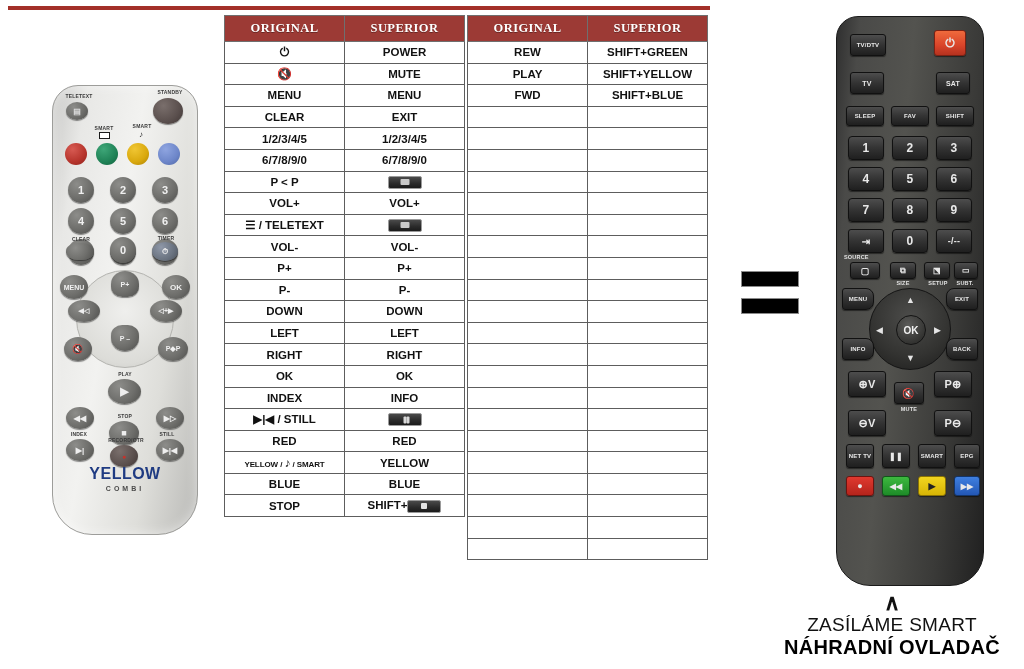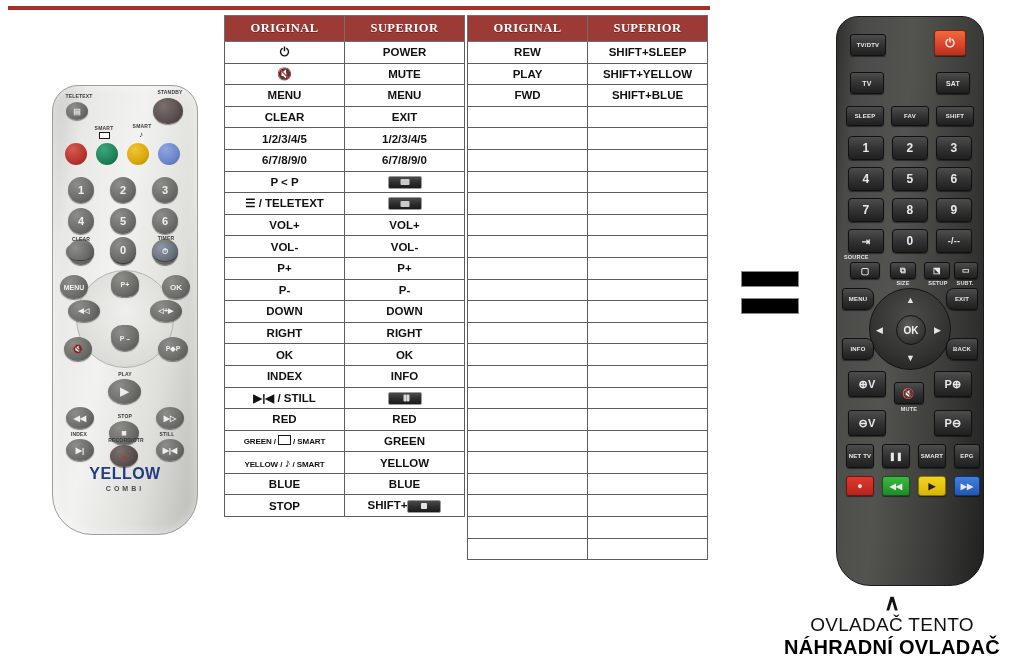--- a/index.html
+++ b/index.html
@@ -269,66 +269,66 @@
       </tr>
       <tr>
         <td>6/7/8/9/0</td>
         <td>6/7/8/9/0</td>
       </tr>
       <tr>
         <td>P &lt; P</td>
         <td><span class="keychip"></span></td>
       </tr>
       <tr>
+        <td>VOL+</td>
+        <td>VOL+</td>
+      </tr>
+      <tr>
         <td>☰ / TELETEXT</td>
         <td><span class="keychip"></span></td>
       </tr>
       <tr>
-        <td>VOL+</td>
-        <td>VOL+</td>
-      </tr>
-      <tr>
         <td>VOL-</td>
         <td>VOL-</td>
       </tr>
       <tr>
         <td>P+</td>
         <td>P+</td>
       </tr>
       <tr>
         <td>P-</td>
         <td>P-</td>
       </tr>
       <tr>
         <td>DOWN</td>
         <td>DOWN</td>
       </tr>
       <tr>
+        <td>LEFT</td>
+        <td>LEFT</td>
+      </tr>
+      <tr>
         <td>RIGHT</td>
         <td>RIGHT</td>
       </tr>
       <tr>
         <td>OK</td>
         <td>OK</td>
       </tr>
       <tr>
         <td>INDEX</td>
         <td>INFO</td>
       </tr>
       <tr>
         <td>▶|◀ / STILL</td>
         <td><span class="keychip bar"></span></td>
       </tr>
       <tr>
         <td>RED</td>
         <td>RED</td>
-      </tr>
-      <tr>
-        <td class="small-cell"><span>GREEN / </span><span class="whitebox"></span><span> / SMART</span></td>
-        <td>GREEN</td>
       </tr>
       <tr>
         <td class="small-cell"><span>YELLOW / </span><span style="font-size:12px;">♪</span><span> / SMART</span></td>
         <td>YELLOW</td>
       </tr>
       <tr>
         <td>BLUE</td>
         <td>BLUE</td>
       </tr>
       <tr>
@@ -341,21 +341,21 @@
 <table class="xtab" id="table2" style="left:467px; top:15px; width:240px;">
   <thead>
     <tr>
       <th style="width:120px;">ORIGINAL</th>
       <th style="width:120px;">SUPERIOR</th>
     </tr>
   </thead>
   <tbody id="tbody2">
       <tr>
         <td>REW</td>
-        <td>SHIFT+SLEEP</td>
+        <td>SHIFT+GREEN</td>
       </tr>
       <tr>
         <td>PLAY</td>
         <td>SHIFT+YELLOW</td>
       </tr>
       <tr>
         <td>FWD</td>
         <td>SHIFT+BLUE</td>
       </tr>
       <tr>
@@ -533,15 +533,15 @@
   <div class="rk" style="left:118px; top:428px; width:26px; height:24px;">EPG</div>
 
   <div class="rk col-r" style="left:10px; top:460px; width:28px; height:20px; font-size:9px;">●</div>
   <div class="rk col-g" style="left:46px; top:460px; width:28px; height:20px; font-size:8px;">◀◀</div>
   <div class="rk col-y" style="left:82px; top:460px; width:28px; height:20px; font-size:9px; color:#222;">▶</div>
   <div class="rk col-b" style="left:118px; top:460px; width:26px; height:20px; font-size:8px;">▶▶</div>
 </div>
 
 <div id="footer-caption">
   <div id="caret-up">∧</div>
-  <div id="cap-l1">OVLADAČ TENTO</div>
+  <div id="cap-l1">ZASÍLÁME SMART</div>
   <div id="cap-l2">NÁHRADNÍ OVLADAČ</div>
 </div>
 
 </body></html>

